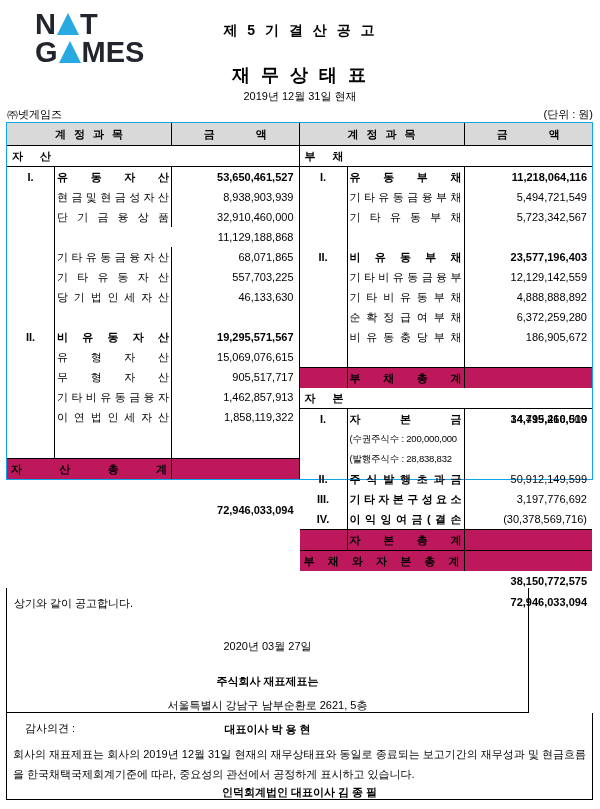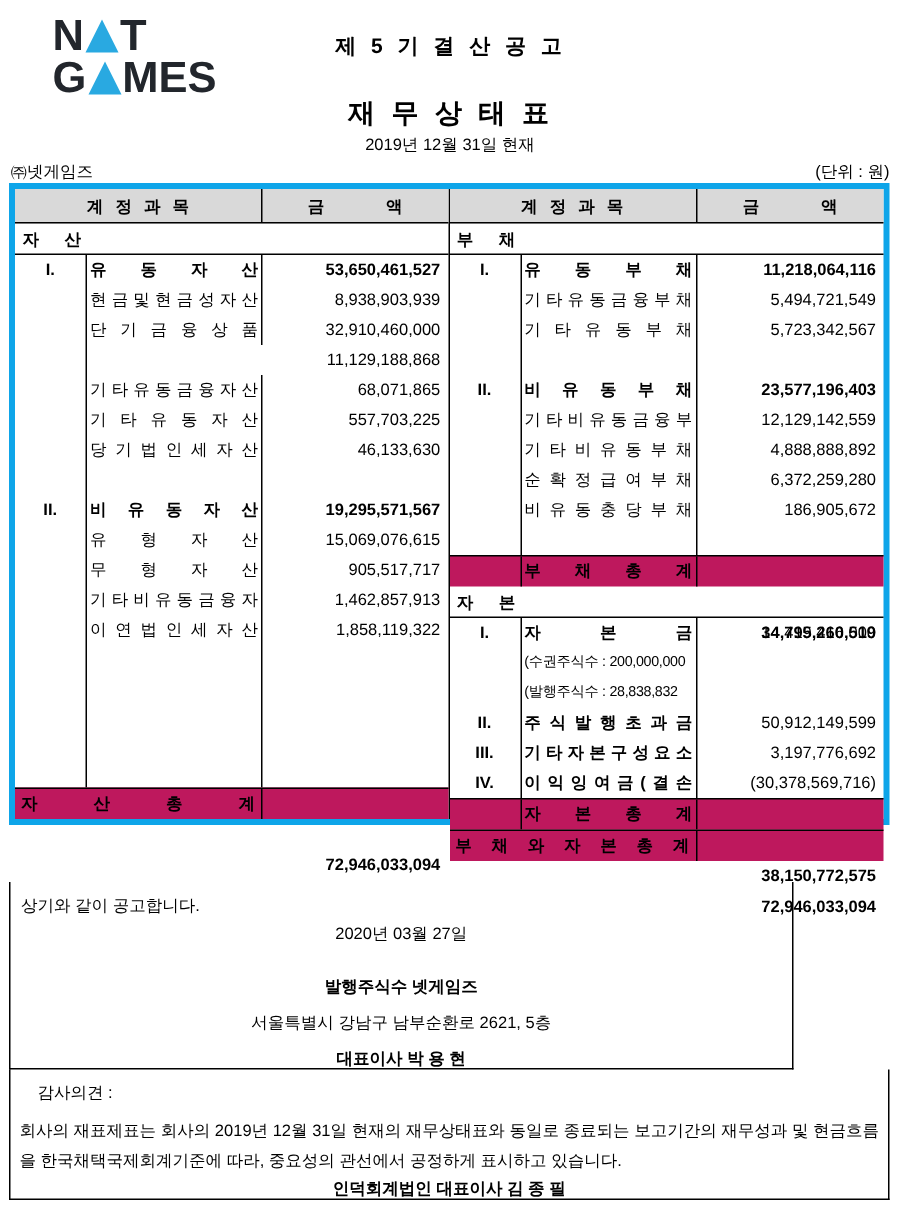--- a/index.html
+++ b/index.html
@@ -21,22 +21,22 @@
   .t1 { position:absolute; top:22px;  left:0; right:0; text-align:center;
         font-size:14px; font-weight:bold; letter-spacing:2px; word-spacing:2px; }
   .t2 { position:absolute; top:63px;  left:0; right:0; text-align:center;
         font-size:18px; font-weight:bold; letter-spacing:2px; word-spacing:2px; }
   .t3 { position:absolute; top:89px;  left:0; right:0; text-align:center; font-size:11px; }
 
   .meta { position:absolute; top:107px; left:7px; right:7px;
           display:flex; justify-content:space-between; font-size:11px; }
 
   
-  .bs-table { position:absolute; top:122px; left:6px; width:587px; height:428px;
-              border:4px solid #0ea5e9; display:flex; background:#fff; }
+  .bs-table { position:absolute; top:122px; left:6px; width:587px; height:358px;
+              border:1px solid #0ea5e9; display:flex; background:#fff; }
   .half { width:50%; display:flex; flex-direction:column; }
   .half.lhalf { border-right:1px solid #000; }
 
   .thead { height:23px; display:flex; background:#d9d9d9; border-bottom:1px solid #000;
            font-weight:bold; flex:0 0 auto; }
   .thead .h1 { width:165px; border-right:1px solid #000; display:flex; align-items:center;
                justify-content:center; word-spacing:5px; }
   .thead .h2 { flex:1; display:flex; align-items:center; justify-content:center; word-spacing:38px; }
 
   .sec { height:21px; flex:0 0 auto; border-bottom:1px solid #000; display:flex; align-items:center;
@@ -59,21 +59,21 @@
   .total .mlab { width:165px; border-right:1px solid #000; padding:0 4px; line-height:21px;
                  text-align:justify; text-align-last:justify; flex:0 0 auto; }
   .total .rom { line-height:21px; }
   .total .lab { line-height:21px; }
   .total .amt { line-height:21px;margin-top:41px; }
 
   
   .box1 { position:absolute; top:588px; left:6px; width:523px; height:125px;
           border:1px solid #000; border-top:none; padding:5px 6px; }
   .box1 .notice { text-align:left; margin:3px 0 0 1px; }
-  .box1 .date { text-align:center; margin-top:4px; }
+  .box1 .date { text-align:center; margin-top:28px; }
   .box1 .company { text-align:center; margin-top:20px; font-weight:bold; }
   .box1 .address { text-align:center; margin-top:9px; }
   .box1 .ceo { text-align:center; margin-top:9px; font-weight:bold; }
 
   .box2 { position:absolute; top:713px; left:6px; width:587px; height:87px;
           border:1px solid #000; border-top:none; padding:5px 6px; }
   .box2 .alabel { text-align:left; margin:3px 0 0 12px; }
   .box2 .abody { margin-top:8px; line-height:20px; text-align:justify; }
   .box2 .auditor { text-align:center; font-weight:bold; margin-top:1px; }
 </style>
@@ -301,21 +301,21 @@
       <div class="total">
         <div class="mlab">부 채 와 자 본 총 계</div>
         <div class="amt">72,946,033,094</div>
       </div>
     </div>
   </div>
 
   <div class="box1">
     <div class="notice">상기와 같이 공고합니다.</div>
     <div class="date">2020년 03월 27일</div>
-    <div class="company">발행주식수 넷게임즈</div>
+    <div class="company">주식회사 재표제표는</div>
     <div class="address">서울특별시 강남구 남부순환로 2621, 5층</div>
     <div class="ceo">대표이사 박 용 현</div>
   </div>
 
   <div class="box2">
     <div class="alabel">감사의견 :</div>
     <div class="abody">회사의 재표제표는 회사의 2019년 12월 31일 현재의 재무상태표와 동일로 종료되는 보고기간의 재무성과 및 현금흐름을 한국채택국제회계기준에 따라, 중요성의 관선에서 공정하게 표시하고 있습니다.</div>
     <div class="auditor">인덕회계법인 대표이사 김 종 필</div>
   </div>
 

